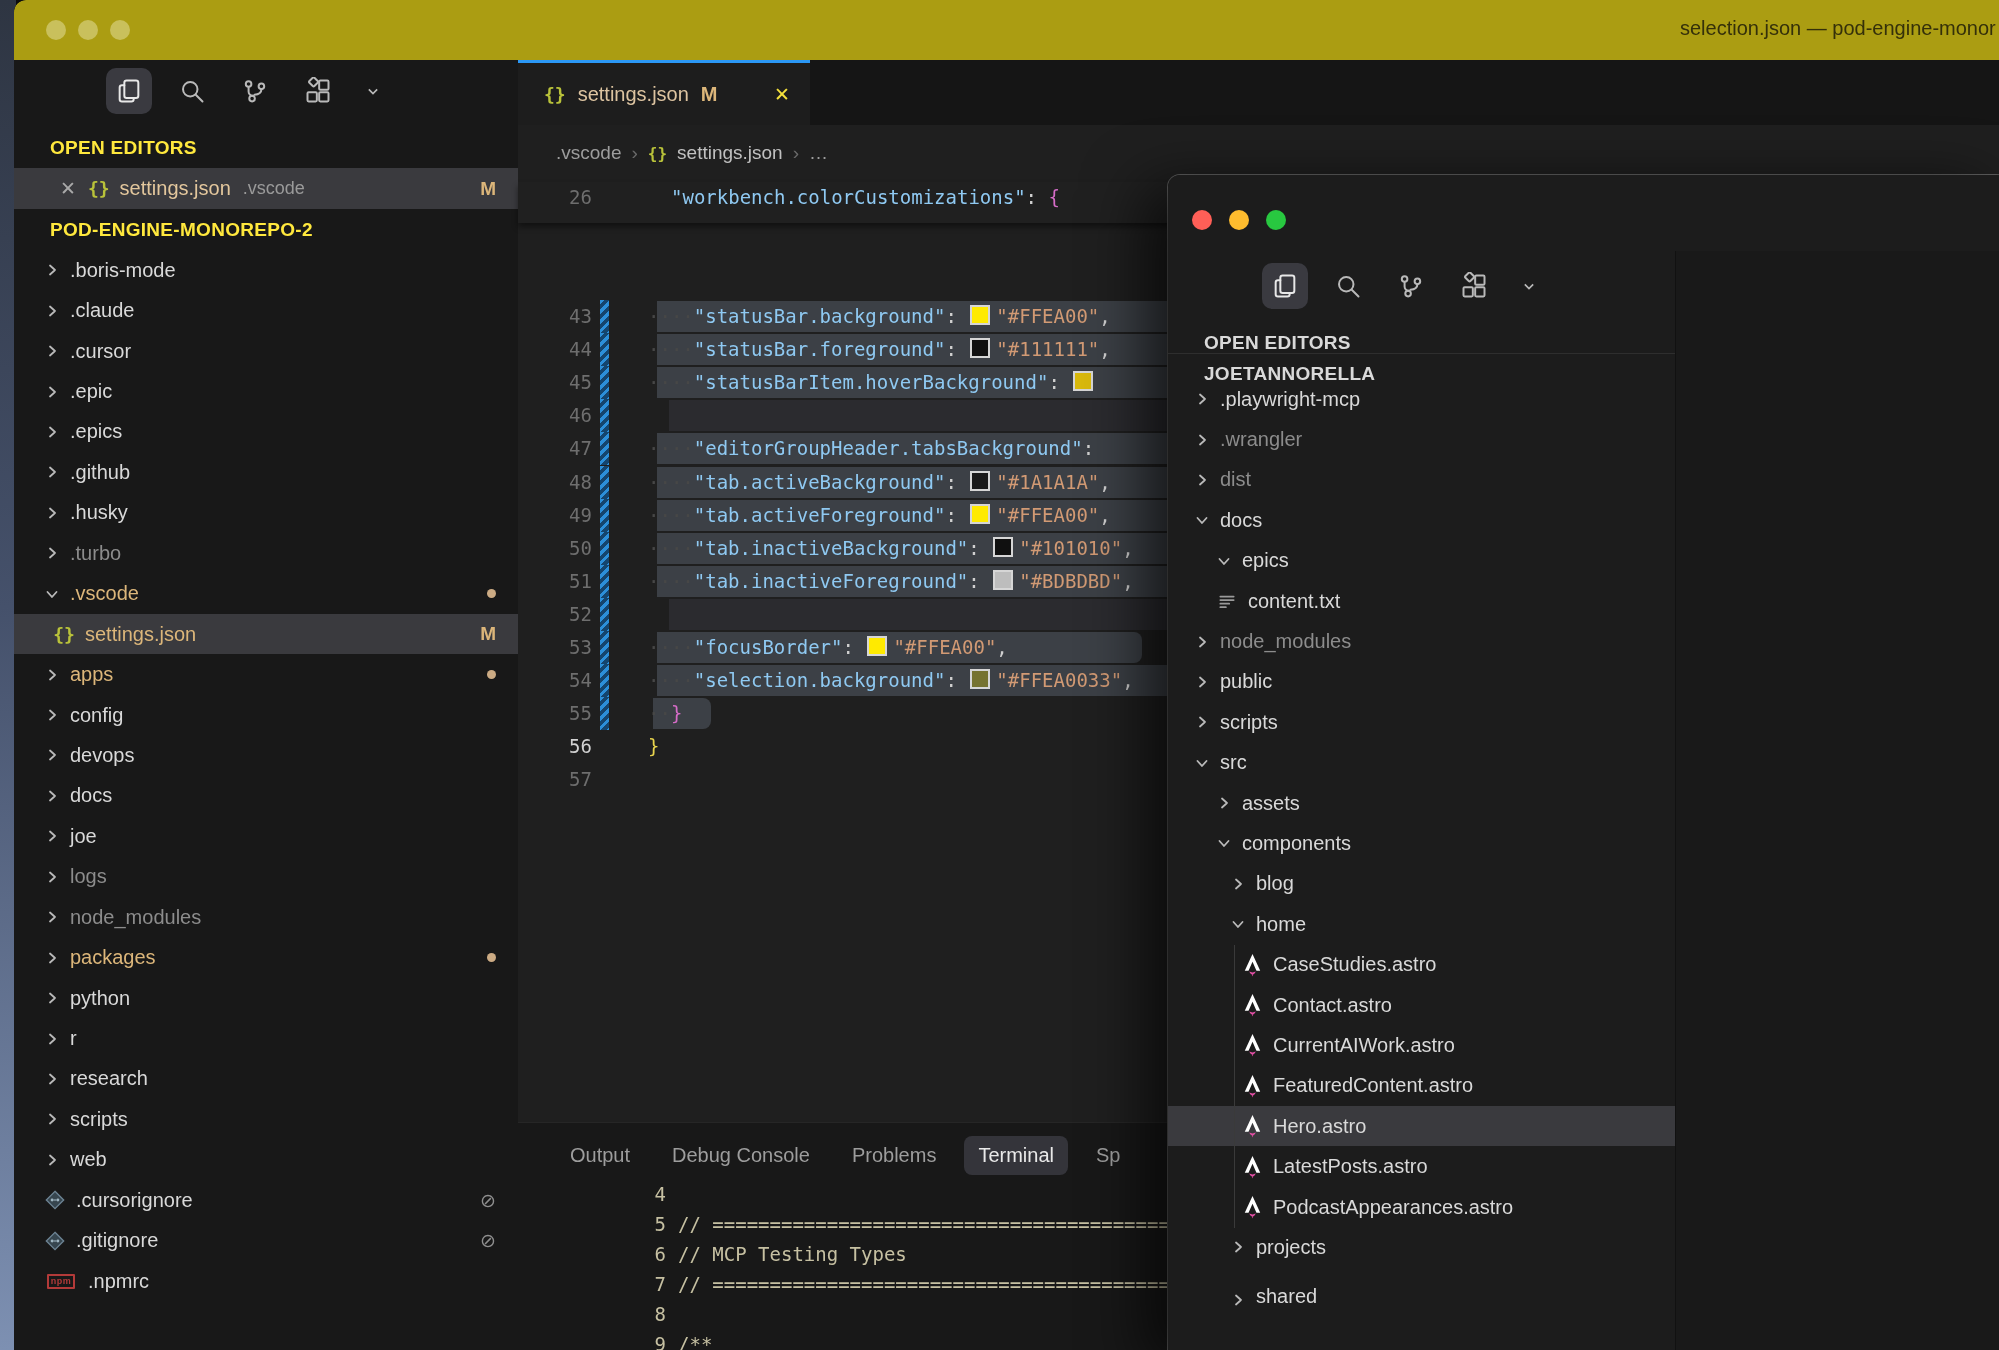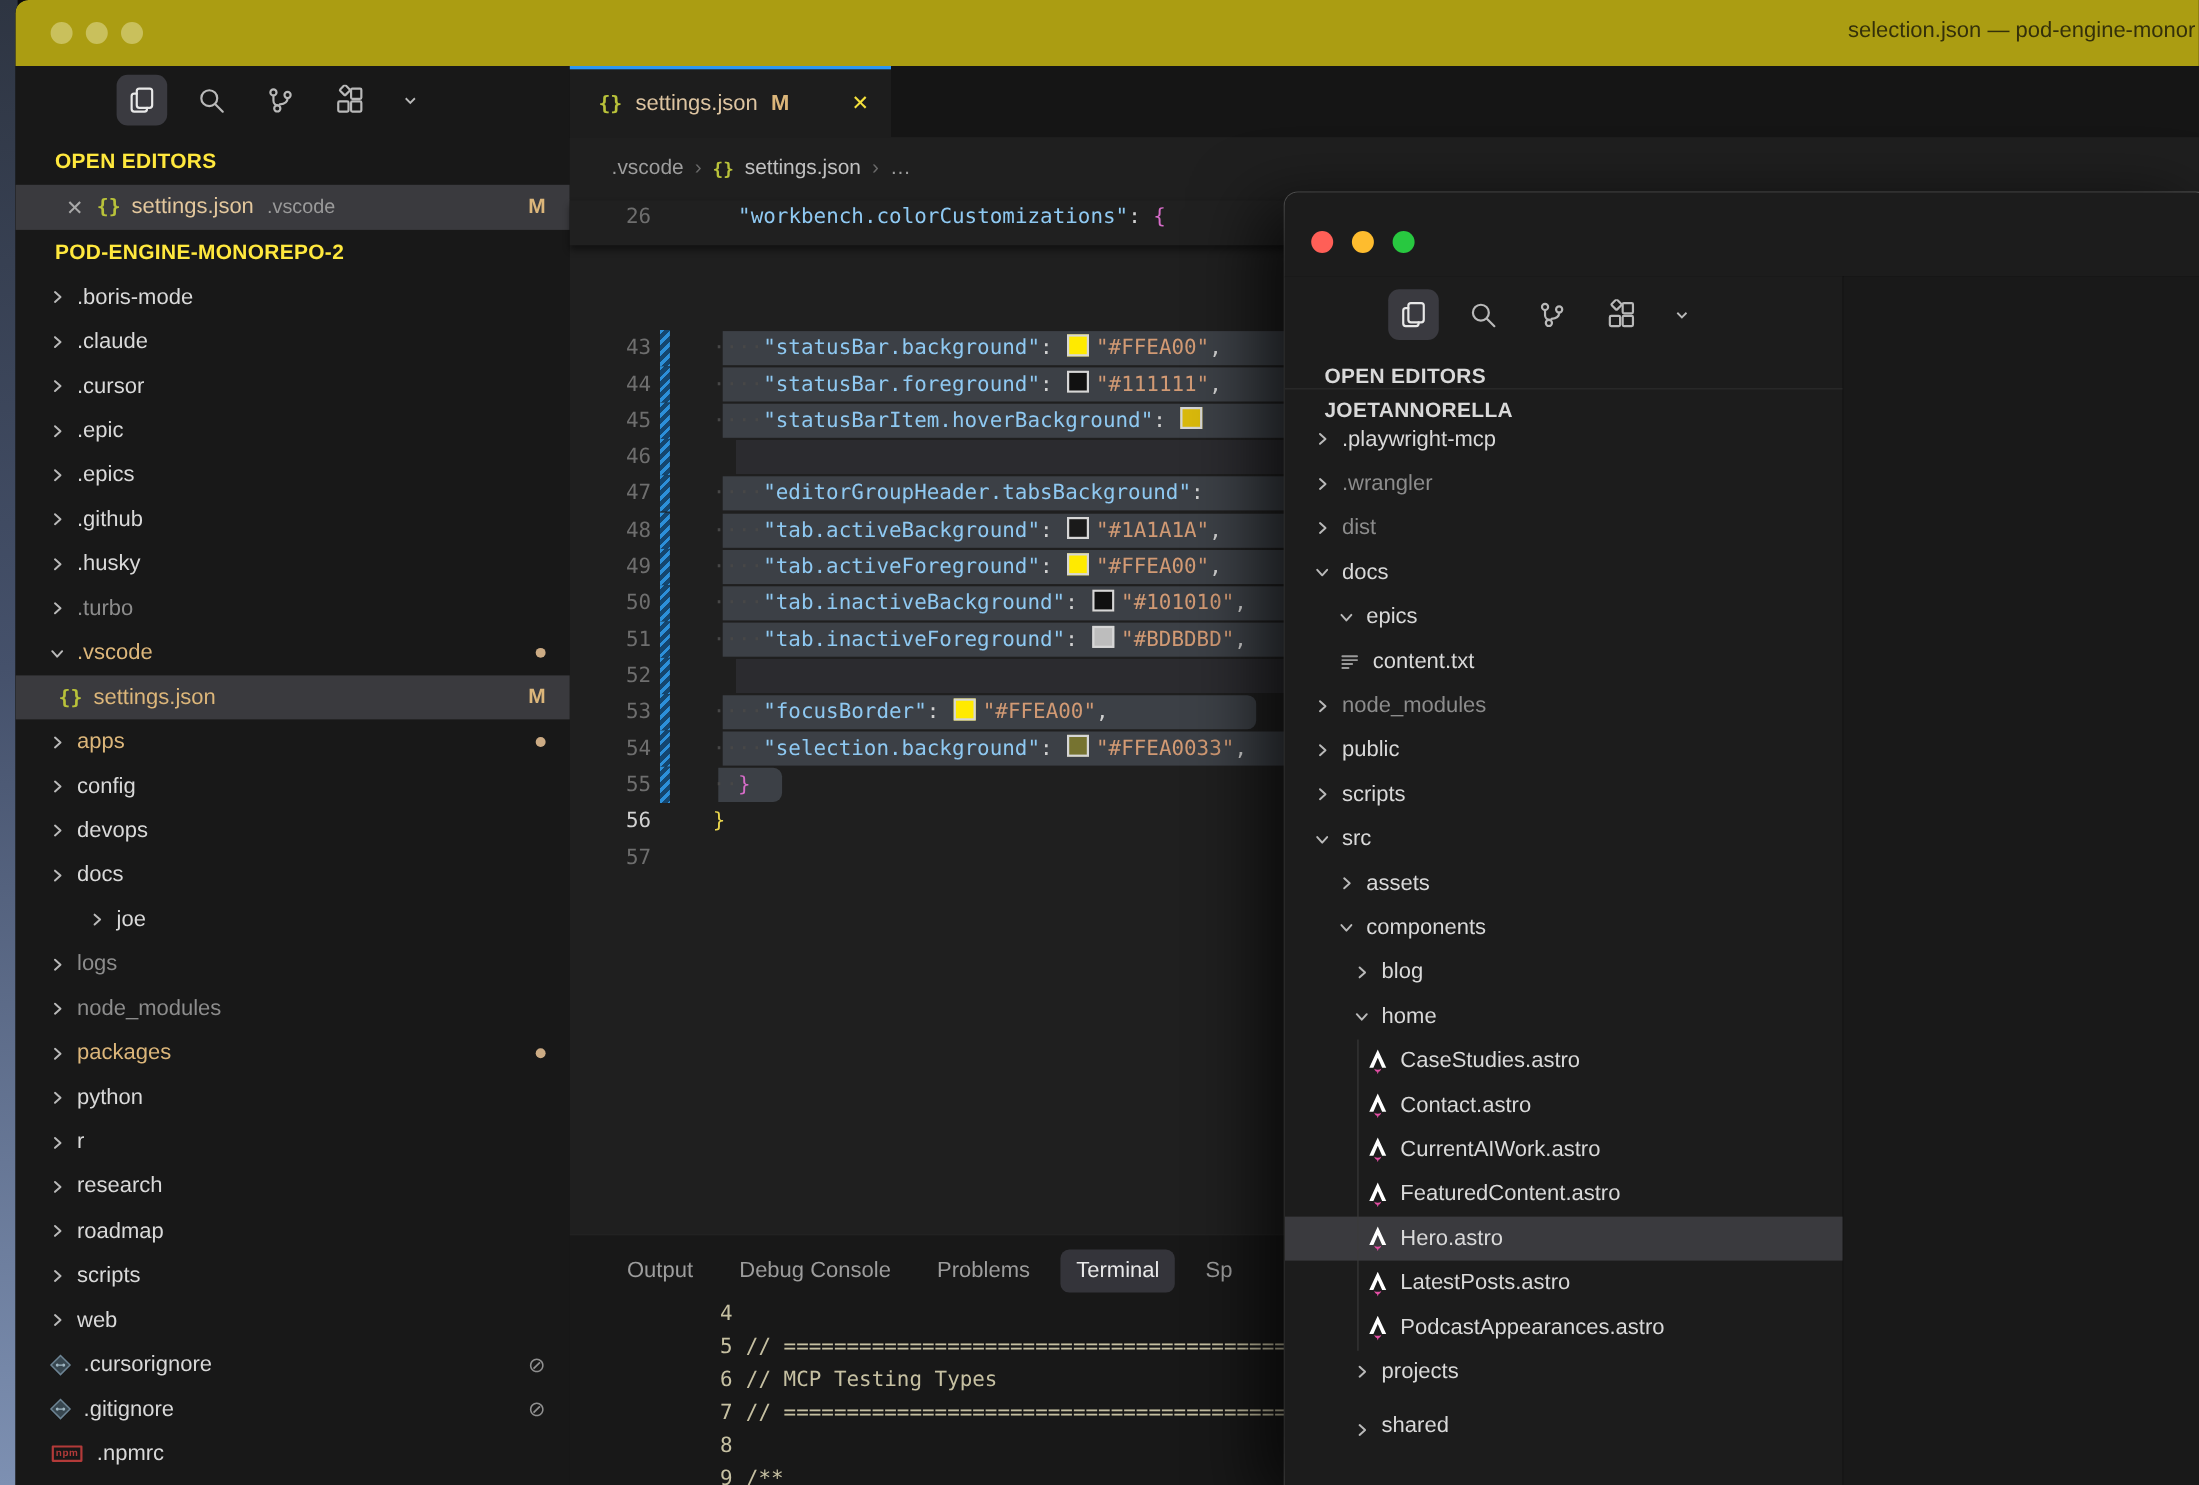--- a/index.html
+++ b/index.html
@@ -270,21 +270,21 @@
           </div>
           <div class="trow tone-normal" style="height: 40.45px;">
             <span style="width: 30px; flex: 0 0 auto;"></span>
             <span class="chev">
               <svg viewBox="0 0 16 16" fill="none" stroke="currentColor" stroke-width="1.8" stroke-linecap="round" stroke-linejoin="round">
                 <path d="M6 3.5 11 8 6 12.5"></path>
               </svg>
             </span>
             <span style="margin-left: 10px;">docs</span>
           </div>
-          <div class="trow tone-normal" style="height: 40.45px; margin-left: 36px;">
+          <div class="trow tone-normal" style="height: 40.45px;">
             <span style="width: 30px; flex: 0 0 auto;"></span>
             <span class="chev">
               <svg viewBox="0 0 16 16" fill="none" stroke="currentColor" stroke-width="1.8" stroke-linecap="round" stroke-linejoin="round">
                 <path d="M6 3.5 11 8 6 12.5"></path>
               </svg>
             </span>
             <span style="margin-left: 10px;">joe</span>
           </div>
           <div class="trow tone-dim" style="height: 40.45px;">
             <span style="width: 30px; flex: 0 0 auto;"></span>
@@ -335,29 +335,20 @@
             <span style="margin-left: 10px;">r</span>
           </div>
           <div class="trow tone-normal" style="height: 40.45px;">
             <span style="width: 30px; flex: 0 0 auto;"></span>
             <span class="chev">
               <svg viewBox="0 0 16 16" fill="none" stroke="currentColor" stroke-width="1.8" stroke-linecap="round" stroke-linejoin="round">
                 <path d="M6 3.5 11 8 6 12.5"></path>
               </svg>
             </span>
             <span style="margin-left: 10px;">research</span>
-          </div>
-          <div class="trow tone-normal" style="height: 40.45px;">
-            <span style="width: 30px; flex: 0 0 auto;"></span>
-            <span class="chev">
-              <svg viewBox="0 0 16 16" fill="none" stroke="currentColor" stroke-width="1.8" stroke-linecap="round" stroke-linejoin="round">
-                <path d="M6 3.5 11 8 6 12.5"></path>
-              </svg>
-            </span>
-            <span style="margin-left: 10px;">roadmap</span>
           </div>
           <div class="trow tone-normal" style="height: 40.45px;">
             <span style="width: 30px; flex: 0 0 auto;"></span>
             <span class="chev">
               <svg viewBox="0 0 16 16" fill="none" stroke="currentColor" stroke-width="1.8" stroke-linecap="round" stroke-linejoin="round">
                 <path d="M6 3.5 11 8 6 12.5"></path>
               </svg>
             </span>
             <span style="margin-left: 10px;">scripts</span>
           </div>

